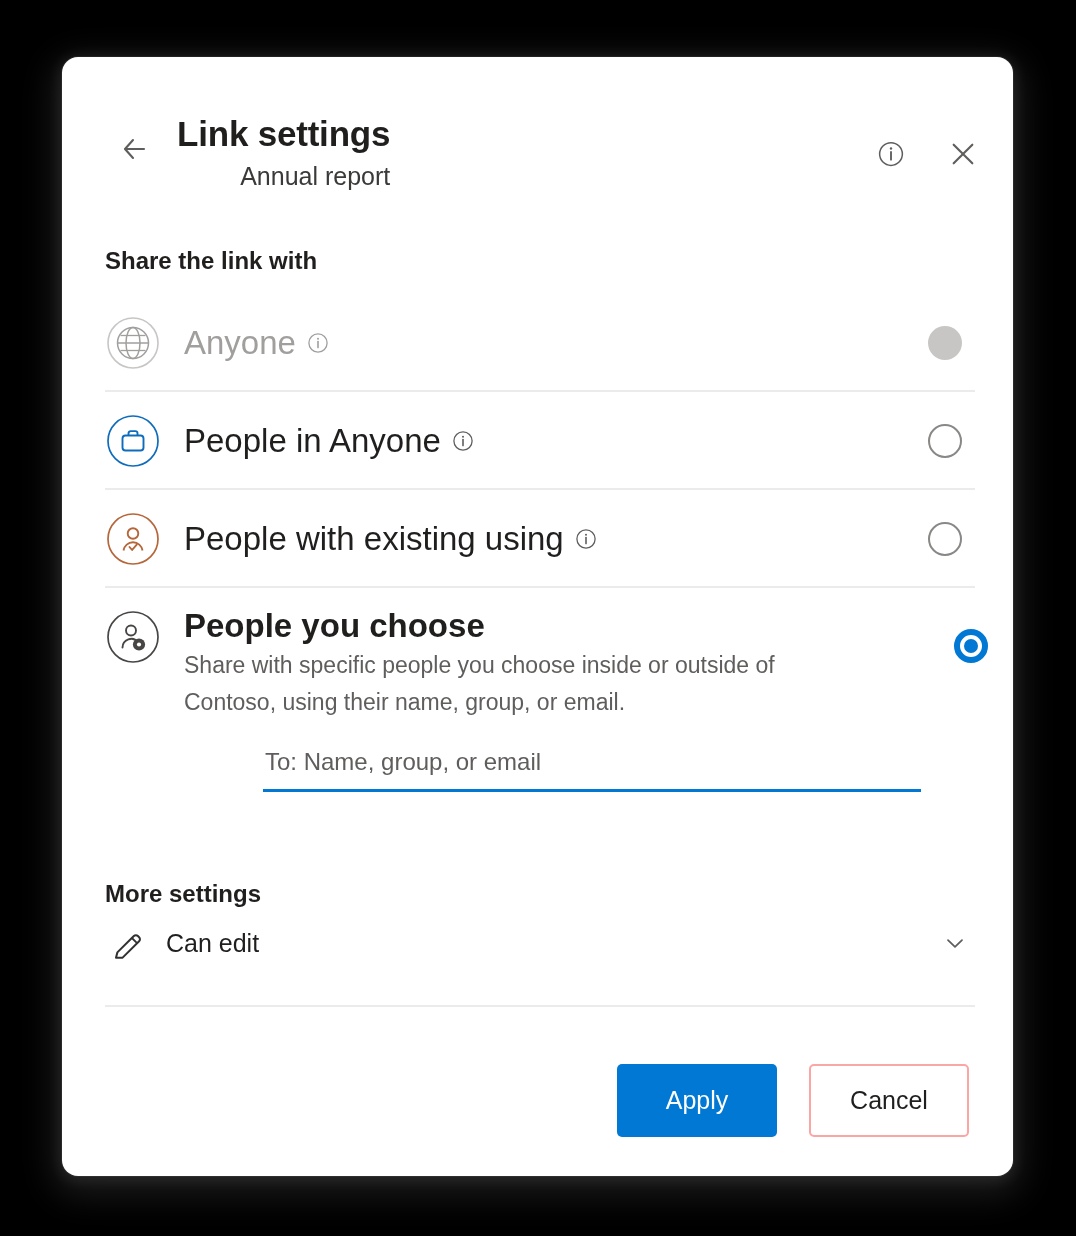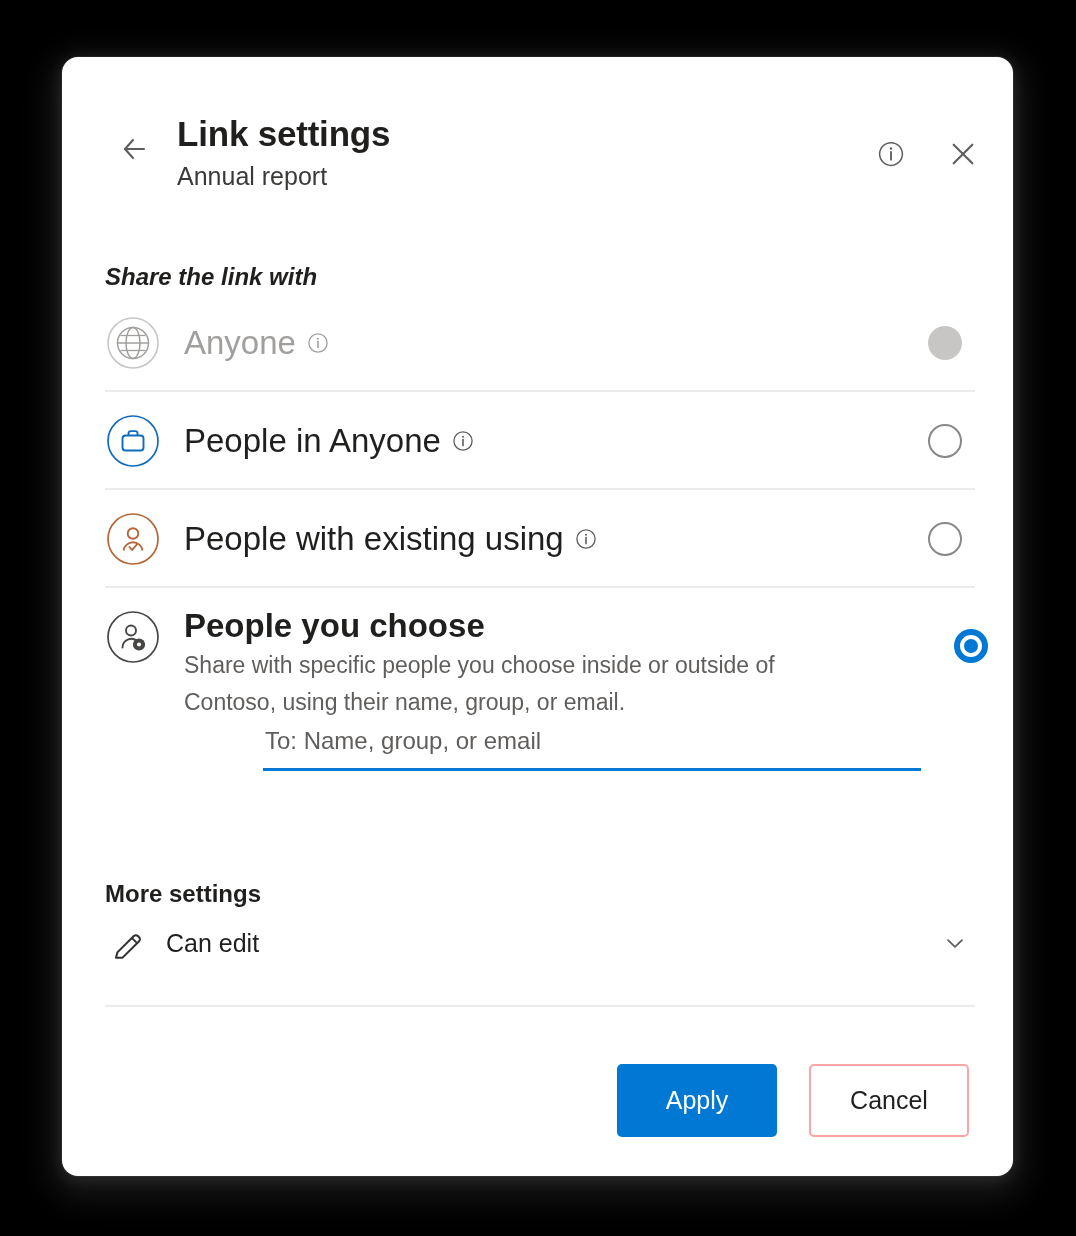--- a/index.html
+++ b/index.html
@@ -33,20 +33,21 @@
       0 10px 34px 10px rgba(255,255,255,0.10),
       0 2px 14px 4px rgba(255,255,255,0.07);
   }
 
   
   .header {
     position: absolute;
     left: 0; top: 0;
     width: 951px;
     height: 150px;
+    text-align: right;
   }
 
   .back-btn {
     position: absolute;
     left: 52px;
     top: 72px;
     width: 40px;
     height: 40px;
     display: flex;
     align-items: center;
@@ -96,21 +97,21 @@
   }
 
   
   .section-heading {
     position: absolute;
     left: 43px;
     font-size: 24px;
     font-weight: 700;
     color: #201f1e;
   }
-  .section-heading.share { top: 206px; font-style: italic; }
+  .section-heading.share { top: 190px; }
   .section-heading.more  { top: 823px; }
 
   
   .options {
     position: absolute;
     left: 43px;
     top: 237px;
     width: 870px;
   }
 
@@ -198,21 +199,21 @@
     left: 50%; top: 50%;
     transform: translate(-50%, -50%);
     width: 14px; height: 14px;
     border-radius: 50%;
     background: #0078d4;
   }
 
   
   .to-field {
     margin-left: 79px;
-    margin-top: 0;
+    margin-top: 21px;
     margin-bottom: 6px;
     width: 658px;
     position: relative;
   }
   .to-input {
     width: 100%;
     border: none;
     border-bottom: 3px solid #0078d4;
     outline: none;
     font-family: "Liberation Sans", sans-serif;

